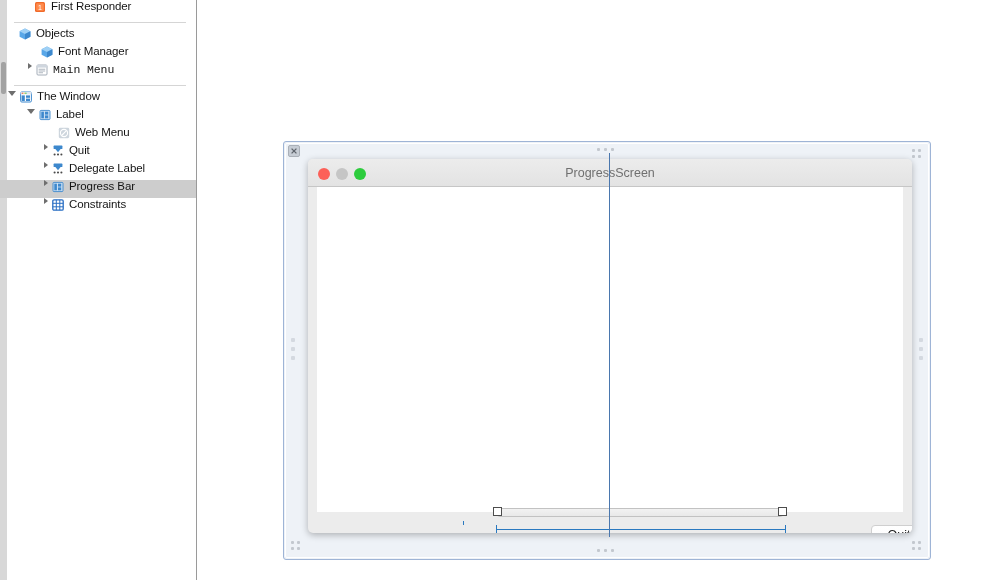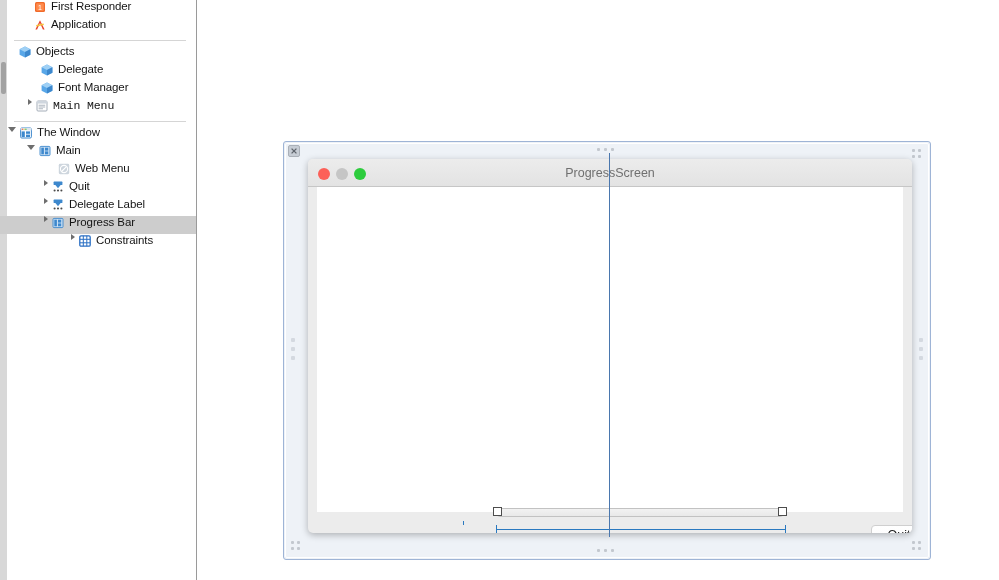--- a/index.html
+++ b/index.html
@@ -271,53 +271,34 @@
     <span class="ico">
       <svg width="14" height="14" viewBox="0 0 14 14">
         <rect x="2" y="2" width="10" height="10" rx="1.5" fill="#f06a2a"></rect>
         <rect x="3.2" y="3.2" width="7.6" height="7.6" rx="1" fill="#ff8b4d"></rect>
         <text x="7" y="10" font-size="7" fill="#ffffff" text-anchor="middle" font-family="Liberation Sans, sans-serif">1</text>
       </svg>
     </span>
     <span class="row-label">First Responder</span>
   </div>
 
-  <div class="tree-row" style="top:0;padding-left:33px;">
-    <span class="ico">
-      <svg width="14" height="14" viewBox="0 0 14 14">
-        <path d="M7 2.2 L11.6 11.4 L9.9 11.4 L7 5.1 L4.1 11.4 L2.4 11.4 Z" fill="#e8432b"></path>
-        <rect x="3.2" y="6.2" width="7.6" height="1.5" fill="#f5c33b" transform="rotate(-12 7 7)"></rect>
-      </svg>
-    </span>
-    <span class="row-label">Application</span>
-  </div>
 
   <div class="tree-sep"></div>
 
   <div class="tree-row" style="padding-left:18px;">
     <span class="ico">
       <svg width="14" height="14" viewBox="0 0 14 14">
         <path d="M7 1.6 L12.4 4.3 L12.4 9.7 L7 12.4 L1.6 9.7 L1.6 4.3 Z" fill="#59a7e8"></path>
         <path d="M7 1.6 L12.4 4.3 L7 7 L1.6 4.3 Z" fill="#9fd0f5"></path>
         <path d="M7 7 L12.4 4.3 L12.4 9.7 L7 12.4 Z" fill="#3d88cd"></path>
       </svg>
     </span>
     <span class="row-label bold">Objects</span>
   </div>
 
-  <div class="tree-row" style="padding-left:40px;">
-    <span class="ico">
-      <svg width="14" height="14" viewBox="0 0 14 14">
-        <path d="M7 1.6 L12.4 4.3 L12.4 9.7 L7 12.4 L1.6 9.7 L1.6 4.3 Z" fill="#59a7e8"></path>
-        <path d="M7 1.6 L12.4 4.3 L7 7 L1.6 4.3 Z" fill="#9fd0f5"></path>
-        <path d="M7 7 L12.4 4.3 L12.4 9.7 L7 12.4 Z" fill="#3d88cd"></path>
-      </svg>
-    </span>
-    <span class="row-label">Delegate</span>
-  </div>
 
   <div class="tree-row" style="padding-left:40px;">
     <span class="ico">
       <svg width="14" height="14" viewBox="0 0 14 14">
         <path d="M7 1.6 L12.4 4.3 L12.4 9.7 L7 12.4 L1.6 9.7 L1.6 4.3 Z" fill="#59a7e8"></path>
         <path d="M7 1.6 L12.4 4.3 L7 7 L1.6 4.3 Z" fill="#9fd0f5"></path>
         <path d="M7 7 L12.4 4.3 L12.4 9.7 L7 12.4 Z" fill="#3d88cd"></path>
       </svg>
     </span>
     <span class="row-label">Font Manager</span>
@@ -359,21 +340,21 @@
   <div class="tree-row" style="padding-left:27px;">
     <span class="twisty open"></span>
     <span class="ico">
       <svg width="14" height="14" viewBox="0 0 14 14">
         <rect x="2" y="2.4" width="10" height="9.2" rx="1" fill="#c9dff3" stroke="#3d88cd" stroke-width="0.9"></rect>
         <rect x="3.3" y="3.7" width="2.6" height="6.6" fill="#3d88cd"></rect>
         <rect x="7" y="3.7" width="3.2" height="2.9" fill="#3d88cd"></rect>
         <rect x="7" y="7.4" width="3.2" height="2.9" fill="#3d88cd"></rect>
       </svg>
     </span>
-    <span class="row-label">Main</span>
+    <span class="row-label">Label</span>
   </div>
 
   <div class="tree-row" style="padding-left:57px;">
     <span class="ico">
       <svg width="14" height="14" viewBox="0 0 14 14">
         <rect x="1.8" y="1.8" width="10.4" height="10.4" rx="1.4" fill="#cdd5dd"></rect>
         <circle cx="7" cy="7" r="3.6" fill="none" stroke="#ffffff" stroke-width="1.1"></circle>
         <line x1="4.6" y1="9.5" x2="9.4" y2="4.6" stroke="#ffffff" stroke-width="1.1"></line>
       </svg>
     </span>
@@ -414,21 +395,21 @@
       <svg width="14" height="14" viewBox="0 0 14 14">
         <rect x="2" y="2.4" width="10" height="9.2" rx="1" fill="#c9dff3" stroke="#3d88cd" stroke-width="0.9"></rect>
         <rect x="3.3" y="3.7" width="2.6" height="6.6" fill="#3d88cd"></rect>
         <rect x="7" y="3.7" width="3.2" height="2.9" fill="#3d88cd"></rect>
         <rect x="7" y="7.4" width="3.2" height="2.9" fill="#3d88cd"></rect>
       </svg>
     </span>
     <span class="row-label">Progress Bar</span>
   </div>
 
-  <div class="tree-row" style="padding-left:44px;margin-left:27px;">
+  <div class="tree-row" style="padding-left:44px;">
     <span class="twisty"></span>
     <span class="ico">
       <svg width="14" height="14" viewBox="0 0 14 14">
         <rect x="1.8" y="1.8" width="10.4" height="10.4" rx="1.2" fill="#ffffff" stroke="#2a6fc4" stroke-width="1.3"></rect>
         <line x1="1.8" y1="5.3" x2="12.2" y2="5.3" stroke="#2a6fc4" stroke-width="1"></line>
         <line x1="1.8" y1="8.8" x2="12.2" y2="8.8" stroke="#2a6fc4" stroke-width="1"></line>
         <line x1="5.3" y1="1.8" x2="5.3" y2="12.2" stroke="#2a6fc4" stroke-width="1"></line>
         <line x1="8.8" y1="1.8" x2="8.8" y2="12.2" stroke="#2a6fc4" stroke-width="1"></line>
       </svg>
     </span>

